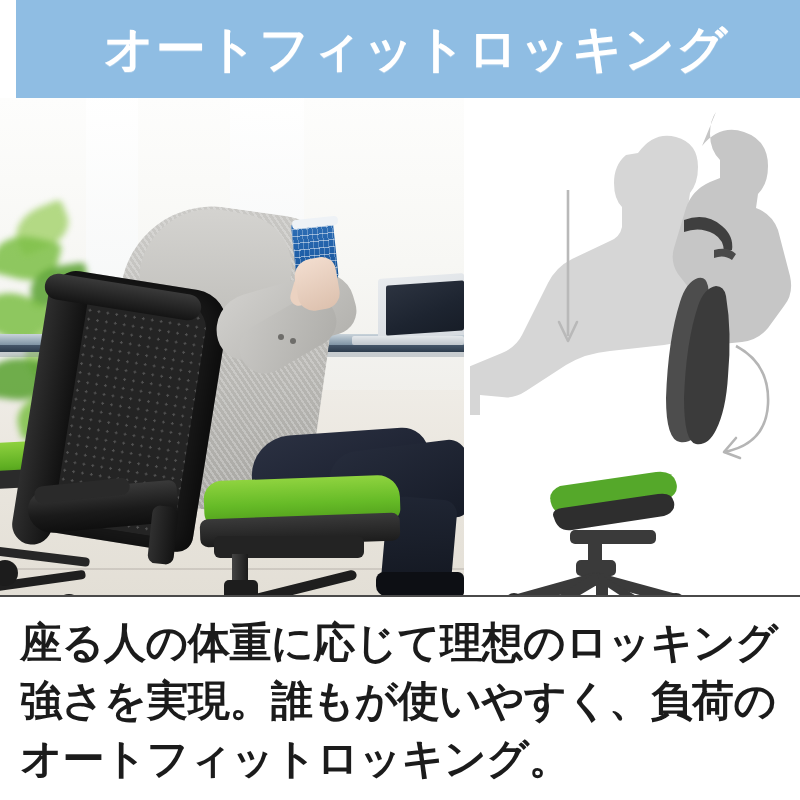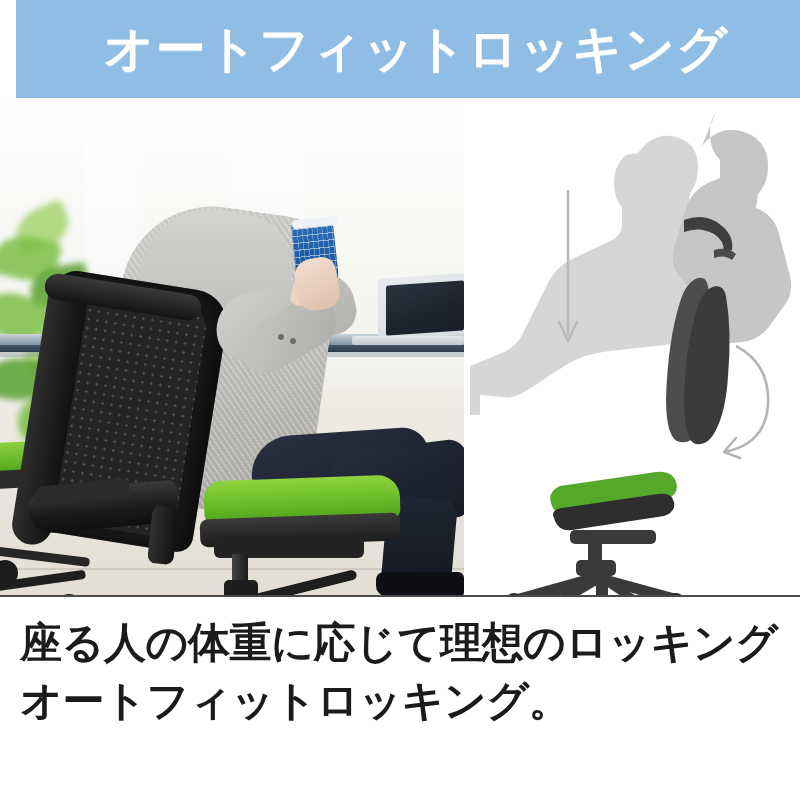--- a/index.html
+++ b/index.html
@@ -569,16 +569,17 @@
           <path d="M266 340 L254 354 L270 360" stroke-linecap="round" stroke-linejoin="round"></path>
         </g>
       </svg>
     </div>
   </div>
 
   <div class="strip-divider"></div>
 
   <div class="caption-block">
     <div class="caption-line">座る人の体重に応じて理想のロッキング</div>
+    <div class="caption-line">強さを実現。誰もが使いやすく、負荷の</div>
     <div class="caption-line">オートフィットロッキング。</div>
   </div>
 
 </div>
 
 </body></html>

